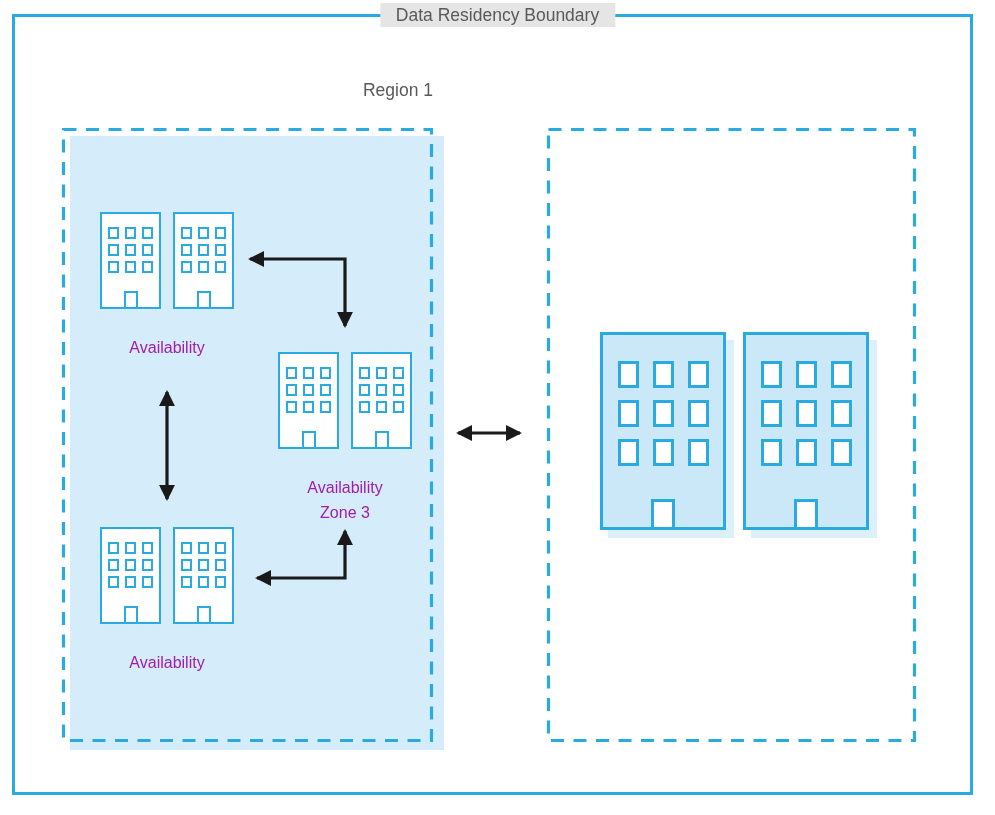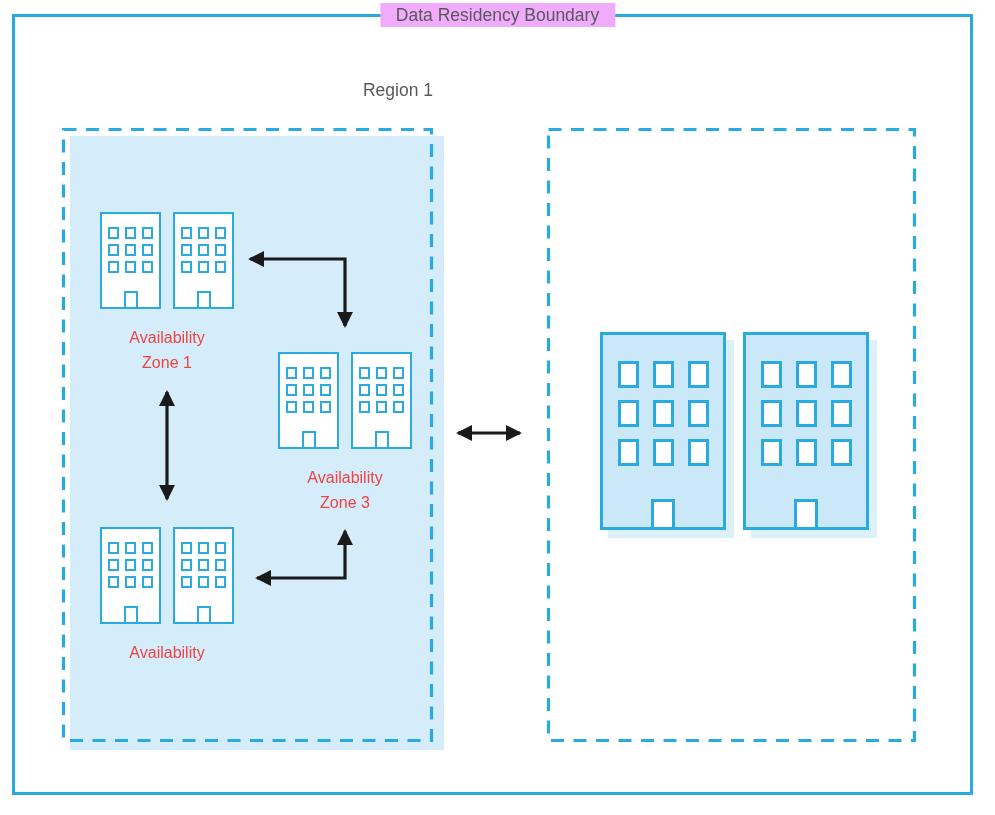--- a/index.html
+++ b/index.html
@@ -6,21 +6,21 @@
   body { background: #ffffff; font-family: "Liberation Sans", sans-serif; }
   .canvas {
     position: relative; width: 995px; height: 815px; background: #ffffff; overflow: hidden;
   }
   .outer-box {
     position: absolute; left: 12px; top: 14px; width: 961px; height: 781px;
     border: 3px solid #29ABE2;
   }
   .diagram-title {
     position: absolute; top: 3px; left: 50%; transform: translateX(-50%);
-    background: #f0abfc; padding: 0 16px;
+    background: #e5e5e5; padding: 0 16px;
     font-size: 17.5px; color: #595959; white-space: nowrap; line-height: 24px;
     z-index: 3;
   }
   .region-label {
     position: absolute; top: 80px; text-align: right;
     font-size: 17.5px; color: #595959; z-index: 3;
   }
   .region-label.r1 { left: 62px; width: 371px; }
   .region-label.r2 { left: 547px; width: 369px; }
 
@@ -43,22 +43,22 @@
   }
   .building.small .bld-windows { gap: 5px 6px; }
   .building.small .win { width: 11px; height: 12px; border: 2px solid #29ABE2; background: #ffffff; }
   .bld-door {
     position: absolute; bottom: 0; left: 50%; transform: translateX(-50%);
     background: #ffffff; border: 2px solid #29ABE2; border-bottom: none;
   }
   .building.small .bld-door { width: 14px; height: 16px; }
 
   .zone-label {
-    margin-top: 16px; text-align: center;
-    font-size: 16px; line-height: 25px; color: #ef4444;
+    margin-top: 26px; text-align: center;
+    font-size: 16px; line-height: 25px; color: #a21caf;
   }
 
   .big-row { position: absolute; left: 600px; top: 332px; display: flex; gap: 17px; z-index: 2; }
   .building.big {
     width: 126px; height: 198px; background: #CBE8F8;
     border: 3px solid #29ABE2;
     box-shadow: 8px 8px 0 0 #DCF0FA;
   }
   .building.big .bld-windows { margin-top: 26px; gap: 12px 14px; }
   .building.big .win { width: 21px; height: 27px; border: 3px solid #29ABE2; background: #ffffff; }
@@ -122,21 +122,20 @@
             <div class="win"></div>
             <div class="win"></div>
             <div class="win"></div>
             <div class="win"></div>
           </div>
         <div class="bld-door"></div>
       </div>
     </div>
     <div class="zone-label">
       <div>Availability</div>
-      <div>Zone 1</div>
     </div>
   </div>
 
   <div class="zone z2">
     <div class="bld-row">
       <div class="building small">
         <div class="bld-windows">
             <div class="win"></div>
             <div class="win"></div>
             <div class="win"></div>

